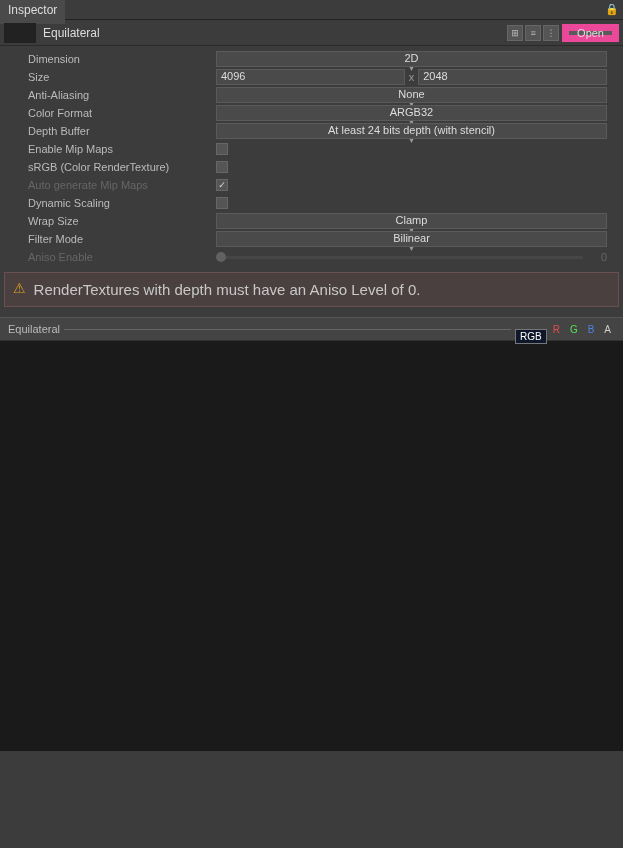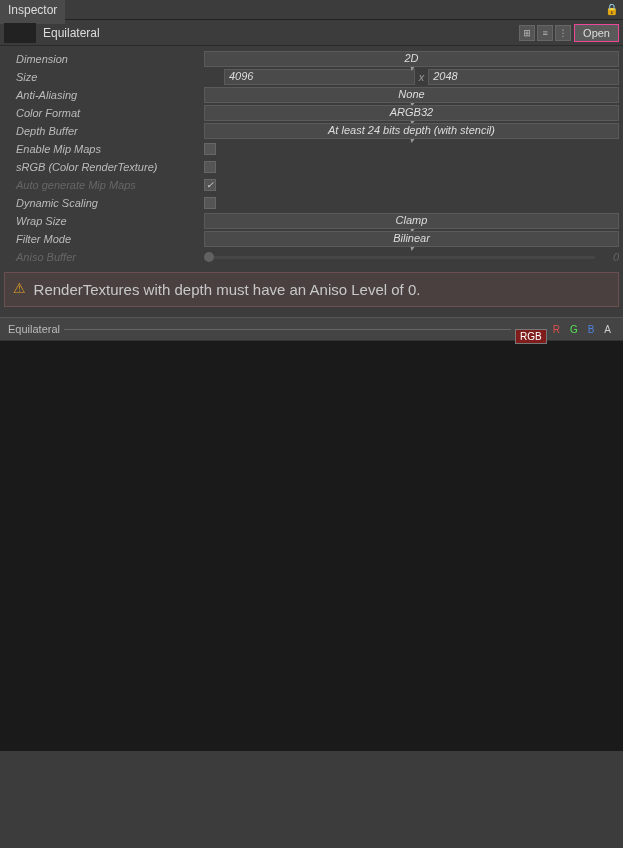--- a/index.html
+++ b/index.html
@@ -70,42 +70,41 @@
       border: 1px solid #666;
       display: flex;
       align-items: center;
       justify-content: center;
       cursor: pointer;
       font-size: 9px;
       color: #bbb;
     }
     .open-btn {
       background: #5a5a5a;
-      border: 1px solid #ec4899;
+      border: 7px solid #ec4899;
       color: #ddd;
       padding: 1px 8px;
       cursor: pointer;
       font-size: 11px;
       height: 18px;
       display: flex;
       align-items: center;
     }
 
     
     .inspector-content {
       background: #3c3c3c;
       padding: 4px 0;
     }
 
     .prop-row {
       display: flex;
       align-items: center;
       min-height: 18px;
-      padding: 1px 4px;
-      font-style: italic;
+      padding: 1px 16px;
     }
     .prop-label {
       width: 200px;
       flex-shrink: 0;
       color: #bbb;
       font-size: 11px;
       padding-left: 12px;
     }
     .prop-label.disabled-label {
       color: #666;
@@ -136,21 +135,20 @@
       font-size: 8px;
       color: #999;
     }
 
     
     .size-row {
       display: flex;
       align-items: center;
       gap: 4px;
       width: 100%;
-      margin-left: 20px;
     }
     .size-input {
       background: #4a4a4a;
       border: 1px solid #5a5a5a;
       color: #ddd;
       font-size: 11px;
       height: 16px;
       padding: 0 4px;
       flex: 1;
     }
@@ -261,21 +259,21 @@
       gap: 2px;
       align-items: center;
     }
     .channel-btn {
       font-size: 10px;
       padding: 1px 4px;
       cursor: pointer;
       color: #bbb;
     }
     .channel-btn.active {
-      background: #7f1d1d;
+      background: #0f172a;
       border: 1px solid #777;
       color: #fff;
       margin-top: 15px;
     }
     .channel-r { color: #e05050; }
     .channel-g { color: #50e050; }
     .channel-b { color: #5080e0; }
     .channel-a { color: #cccccc; }
 
     .preview-canvas {
@@ -413,21 +411,21 @@
     <div class="prop-label">Filter Mode</div>
     <div class="prop-value">
       <div class="dropdown">
         <span>Bilinear</span>
         <span class="dropdown-arrow">▾</span>
       </div>
     </div>
   </div>
 
   <div class="prop-row disabled-row">
-    <div class="prop-label disabled-label">Aniso Buffer</div>
+    <div class="prop-label disabled-label">Aniso Enable</div>
     <div class="prop-value">
       <div class="slider-row">
         <div class="slider-track">
           <div class="slider-thumb" style="left:0;"></div>
         </div>
         <span class="slider-value">0</span>
       </div>
     </div>
   </div>
 

